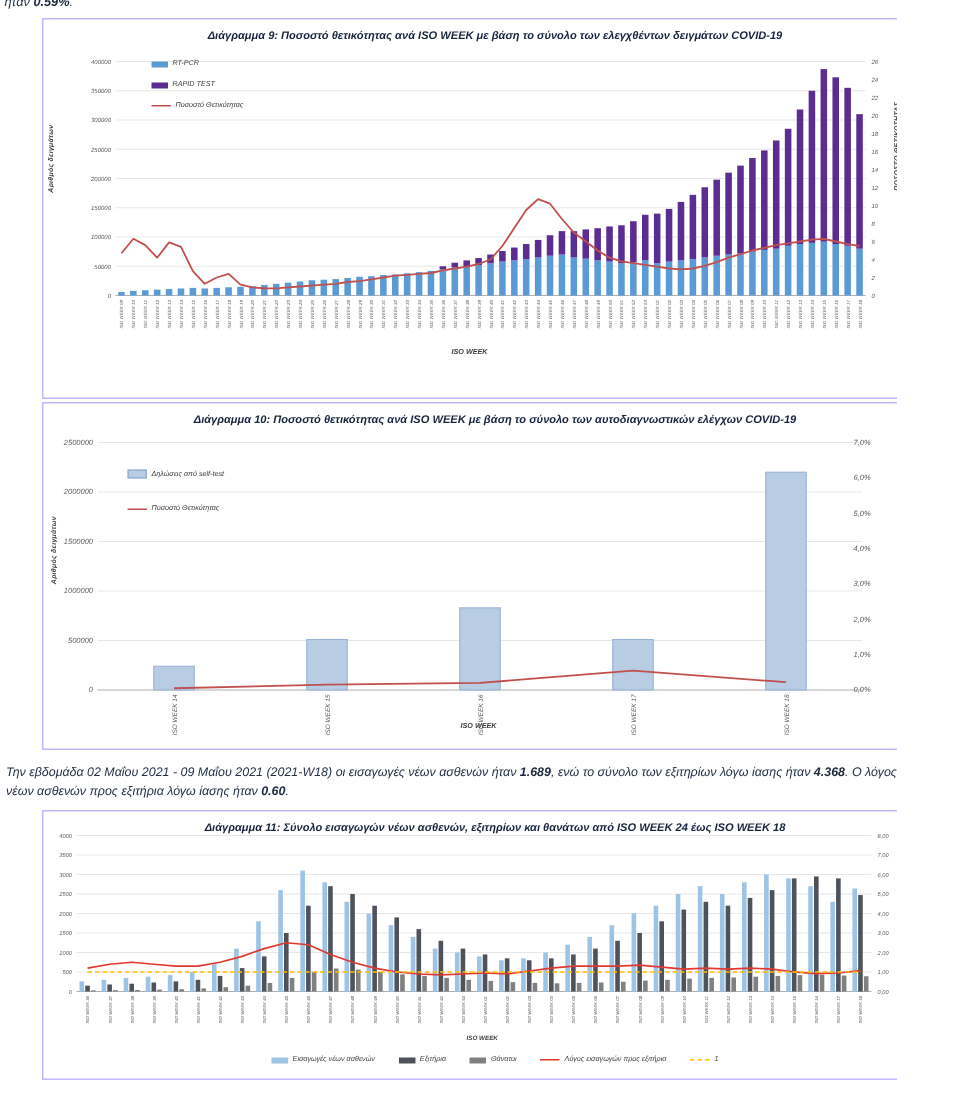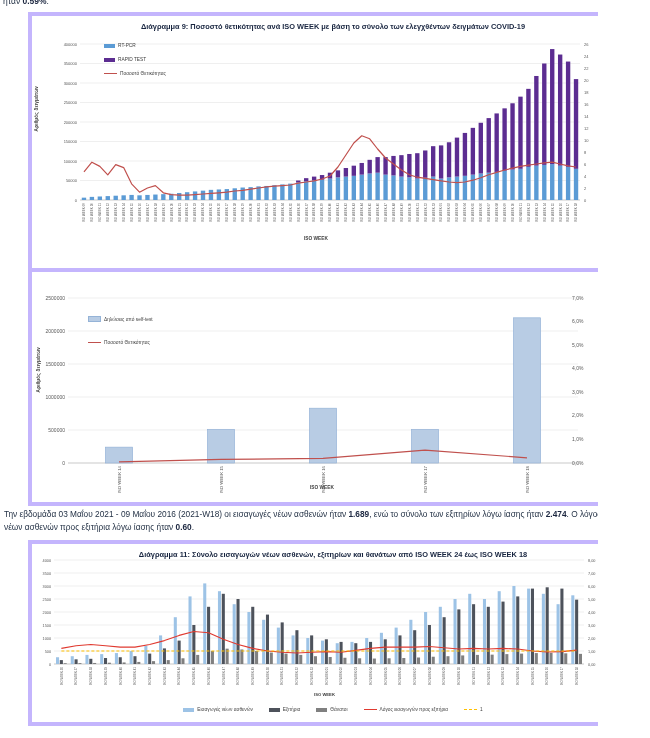--- a/index.html
+++ b/index.html
@@ -1,20 +1,20 @@
 <!DOCTYPE html>
 <html><head>
 <meta charset="utf-8">
 <style>
   html,body{margin:0;padding:0;background:#fff;}
   .page{position:relative;width:598px;height:738px;background:#fff;overflow:hidden;
-        font-family:"Liberation Sans",sans-serif;color:#243246;}
+        font-family:"Liberation Sans",sans-serif;color:#243246;font-style:italic;}
   .toptext{position:absolute;left:3px;top:-4px;font-size:8.5px;color:#243246;}
   .toptext b{color:#1c2740;}
-  .panel{position:absolute;left:28px;width:602px;background:#fff;border:4px solid #c4b5fd;}
+  .panel{position:absolute;left:28px;width:602px;background:#fff;border:1px solid #c4b5fd;}
   .p9{top:12px;height:252px;}
   .p10{top:268px;height:230px;}
   .p11{top:540px;height:178px;}
   .ctitle{position:absolute;left:0;right:0;top:6px;text-align:center;font-size:7.4px;
           font-weight:bold;color:#17243f;}
   .chart{position:absolute;left:0;top:0;}
   .vlabel{position:absolute;writing-mode:vertical-rl;transform:rotate(180deg);
           font-size:4.6px;font-weight:bold;color:#404040;letter-spacing:.2px;}
   .xtitle{position:absolute;font-size:4.8px;font-weight:bold;color:#404040;}
   .legend{position:absolute;}
@@ -249,20 +249,21 @@
         <span class="ltext">RAPID TEST</span>
       </div>
       <div class="li">
         <span class="sw ln" style="background: rgb(192, 80, 77);"></span>
         <span class="ltext">Ποσοστό Θετικότητας</span>
       </div>
     </div>
   </section>
 
   <section class="panel p10">
+    <div class="ctitle">Διάγραμμα 10: Ποσοστό θετικότητας ανά ISO WEEK  με βάση το σύνολο των αυτοδιαγνωστικών ελέγχων COVID-19</div>
     <svg class="chart" id="c1" width="602" height="230">
         <line x1="36" y1="191" x2="546" y2="191" stroke="#a6a6a6" stroke-width="0.6"></line>
         <text x="33" y="192.6" text-anchor="end" font-size="5" fill="#595959">0</text>
         <line x1="36" y1="158" x2="546" y2="158" stroke="#e4e4e4" stroke-width="0.6"></line>
         <text x="33" y="159.6" text-anchor="end" font-size="5" fill="#595959">500000</text>
         <line x1="36" y1="125" x2="546" y2="125" stroke="#e4e4e4" stroke-width="0.6"></line>
         <text x="33" y="126.6" text-anchor="end" font-size="5" fill="#595959">1000000</text>
         <line x1="36" y1="92" x2="546" y2="92" stroke="#e4e4e4" stroke-width="0.6"></line>
         <text x="33" y="93.6" text-anchor="end" font-size="5" fill="#595959">1500000</text>
         <line x1="36" y1="59" x2="546" y2="59" stroke="#e4e4e4" stroke-width="0.6"></line>
@@ -298,21 +299,21 @@
         <span class="ltext">Δηλώσεις από self-test</span>
       </div>
       <div class="li">
         <span class="sw ln" style="background: rgb(192, 80, 77);"></span>
         <span class="ltext">Ποσοστό Θετικότητας</span>
       </div>
     </div>
   </section>
 
   <p class="para">
-    <span>Την εβδομάδα 03 Μαΐου 2021 - 09 Μαΐου 2016 (2021-W18) οι εισαγωγές νέων ασθενών ήταν </span><b>1.689</b><span>, ενώ το σύνολο των εξιτηρίων λόγω ίασης ήταν </span><b>2.474</b><span>. Ο λόγος εισαγωγών νέων ασθενών προς εξιτήρια λόγω ίασης ήταν </span><b>0.60</b><span>.</span>
+    <span>Την εβδομάδα 02 Μαΐου 2021 - 09 Μαΐου 2021 (2021-W18) οι εισαγωγές νέων ασθενών ήταν </span><b>1.689</b><span>, ενώ το σύνολο των εξιτηρίων λόγω ίασης ήταν </span><b>4.368</b><span>. Ο λόγος εισαγωγών νέων ασθενών προς εξιτήρια λόγω ίασης ήταν </span><b>0.60</b><span>.</span>
   </p>
 
   <section class="panel p11">
     <div class="ctitle">Διάγραμμα 11: Σύνολο εισαγωγών νέων ασθενών, εξιτηρίων και θανάτων από ISO WEEK 24 έως ISO WEEK 18</div>
     <svg class="chart" id="c2" width="602" height="178">
         <line x1="22" y1="120" x2="552" y2="120" stroke="#a6a6a6" stroke-width="0.6"></line>
         <text x="19" y="121.6" text-anchor="end" font-size="3.8" fill="#595959">0</text>
         <line x1="22" y1="107" x2="552" y2="107" stroke="#e4e4e4" stroke-width="0.6"></line>
         <text x="19" y="108.6" text-anchor="end" font-size="3.8" fill="#595959">500</text>
         <line x1="22" y1="94" x2="552" y2="94" stroke="#e4e4e4" stroke-width="0.6"></line>

